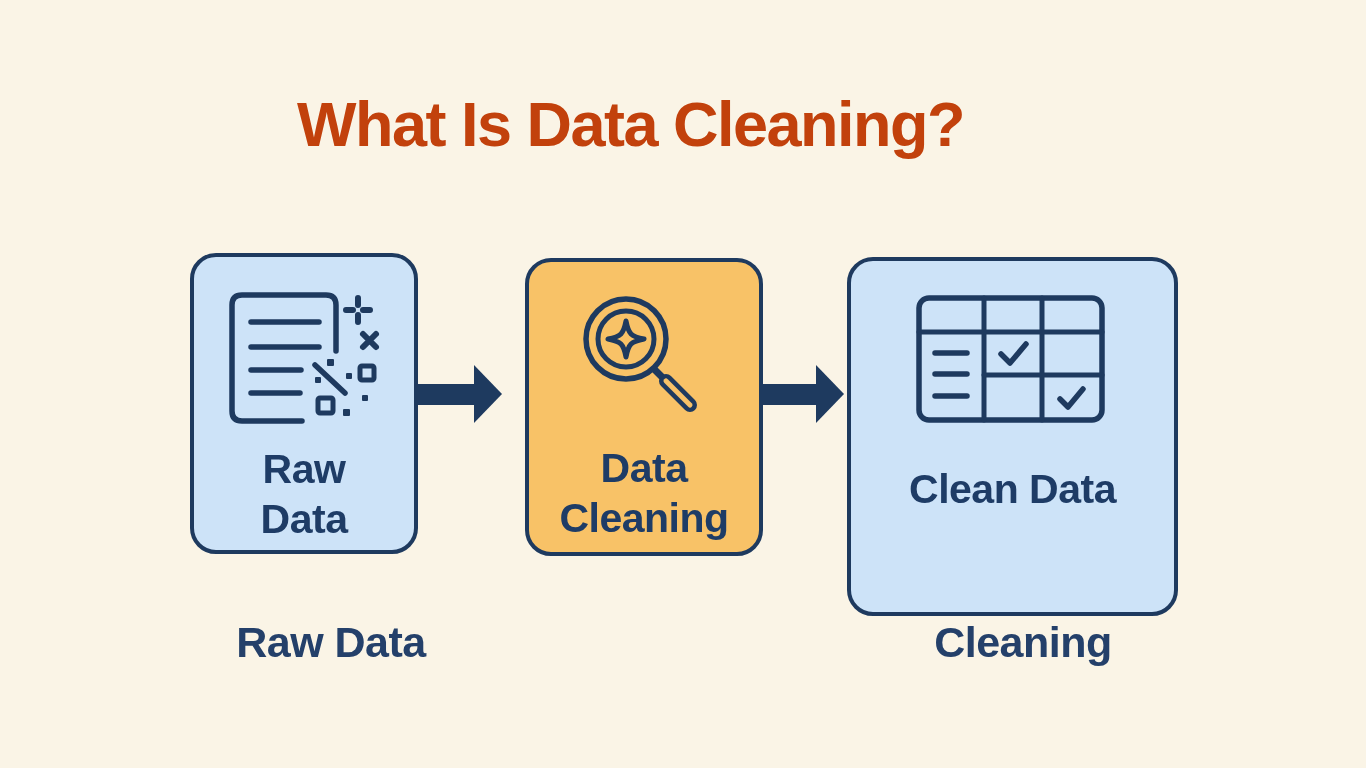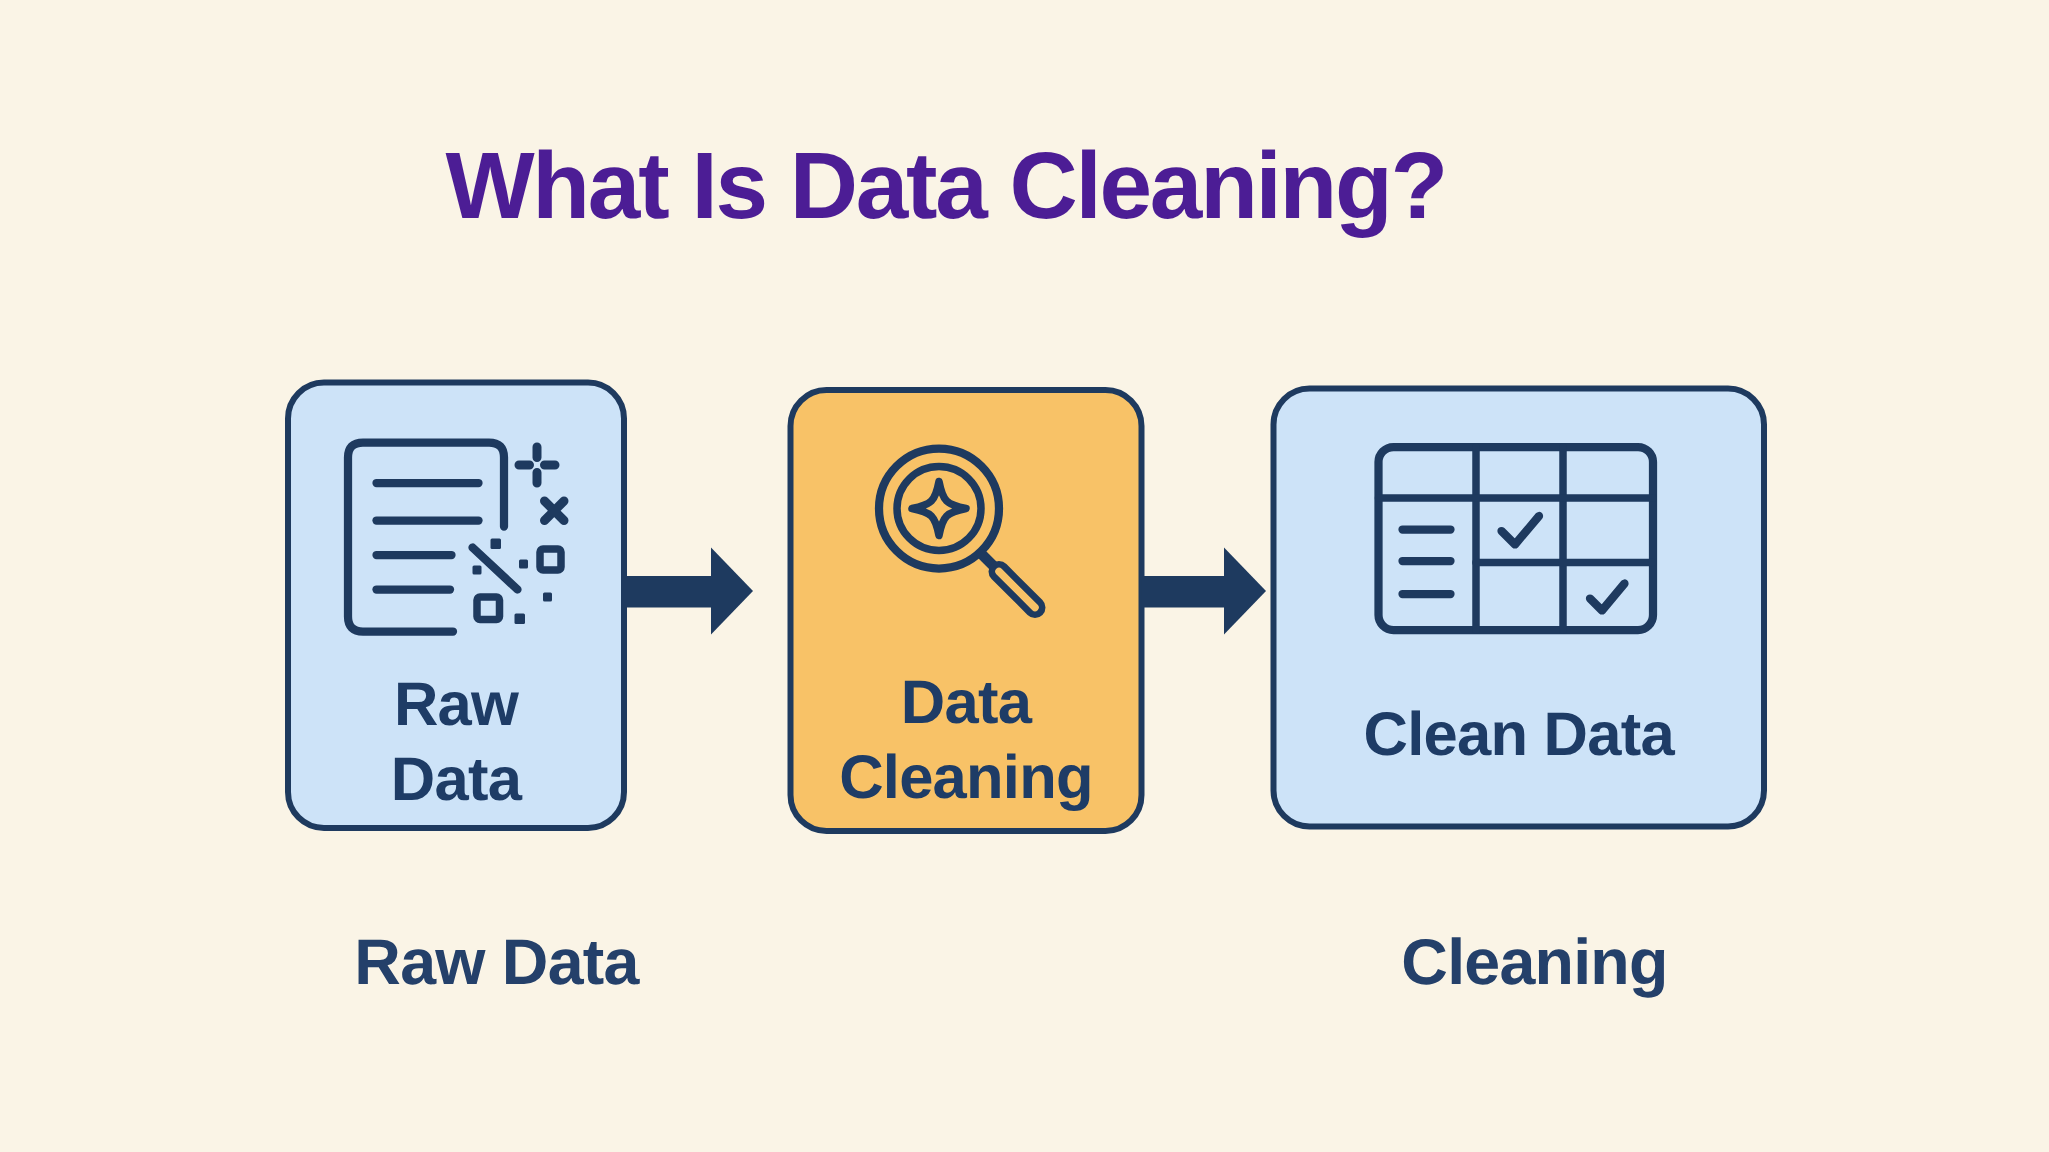--- a/index.html
+++ b/index.html
@@ -9,33 +9,33 @@
     background:#faf4e6;
     font-family:"Liberation Sans", sans-serif;
     overflow:hidden;
   }
   .title {
     position:absolute;
     top:88px; left:0; width:1261px;
     text-align:center;
     font-size:63px; font-weight:bold;
     letter-spacing:-1.5px;
-    color:#4c1d95;
+    color:#c2410c;
   }
   .card {
     position:absolute;
     border:4.5px solid #1e3a5f;
     border-radius:26px;
     padding-left:21px;
   }
   .card-blue   { background:#cde3f8; }
   .card-orange { background:#f8c267; }
   #card-raw-data      { left:190px; top:253px; width:228px; height:301px; }
   #card-data-cleaning { left:525px; top:258px; width:238px; height:298px; }
-  #card-clean-data    { left:847px; top:257px; width:331px; height:296px; }
+  #card-clean-data    { left:847px; top:257px; width:331px; height:359px; }
 
   .card-label {
     position:absolute; left:0; right:0;
     text-align:center;
     font-size:41px; font-weight:bold; line-height:50px;
     letter-spacing:-0.5px;
     color:#1e3c66;
     white-space:pre-line;
   }
   #card-raw-data .card-label      { top:187px; }

